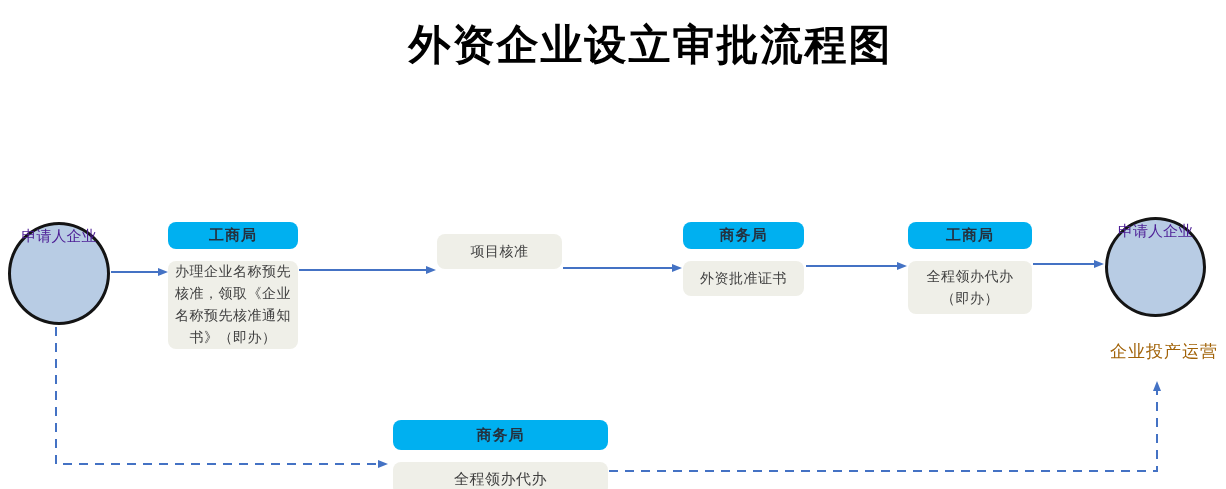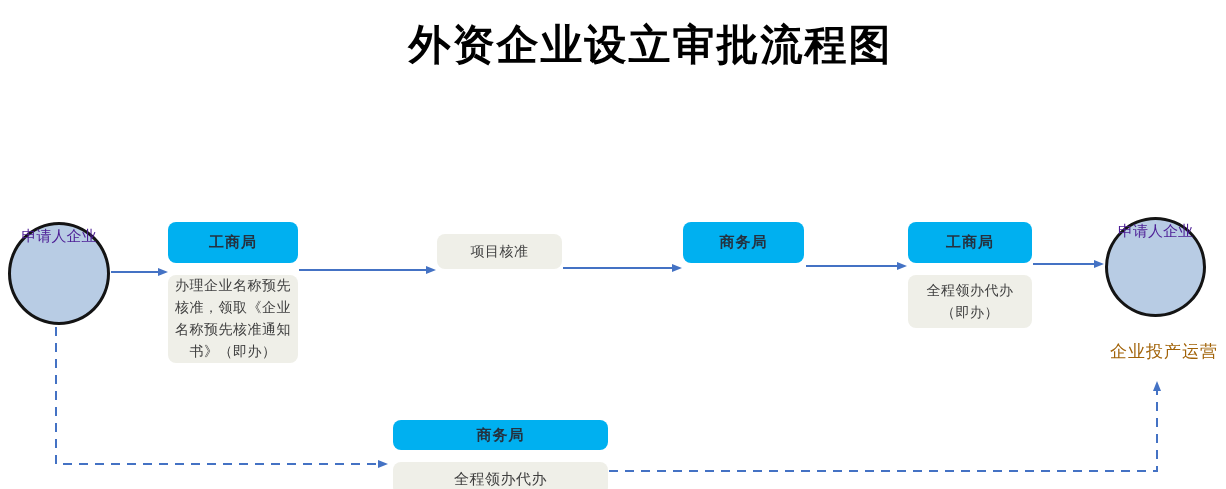--- a/index.html
+++ b/index.html
@@ -40,21 +40,21 @@
     font-size:15px;color:#4c1d95;line-height:22px;
     box-sizing:border-box;
   }
   #terminal-start{left:8px;top:222px;width:102px;height:103px;}
   #terminal-end{left:1105px;top:217px;width:101px;height:100px;}
 
   .step{position:absolute;z-index:2;}
   .step .hdr{
     background:var(--step-header-bg);
     border-radius:8px;
-    height:41px;
+    height:27px;
     display:flex;align-items:center;justify-content:center;
     font-size:15px;font-weight:700;color:var(--header-text);
     letter-spacing:1px;
   }
   .step .bdy{
     background:var(--step-body-bg);
     border-radius:8px;
     margin-top:12px;
     display:flex;align-items:center;justify-content:center;
     font-size:14px;color:var(--body-text);
@@ -113,20 +113,21 @@
     <div class="hdr">工商局</div>
     <div class="bdy">办理企业名称预先核准，领取《企业名称预先核准通知书》（即办）</div>
   </div>
 
   <div class="step" id="step-2">
     <div class="bdy">项目核准</div>
   </div>
 
   <div class="step" id="step-3">
     <div class="hdr">商务局</div>
+    <div class="bdy">外资批准证书</div>
   </div>
 
   <div class="step" id="step-4">
     <div class="hdr">工商局</div>
     <div class="bdy">全程领办代办（即办）</div>
   </div>
 
   <div class="step" id="step-5">
     <div class="hdr">商务局</div>
     <div class="bdy">全程领办代办</div>

